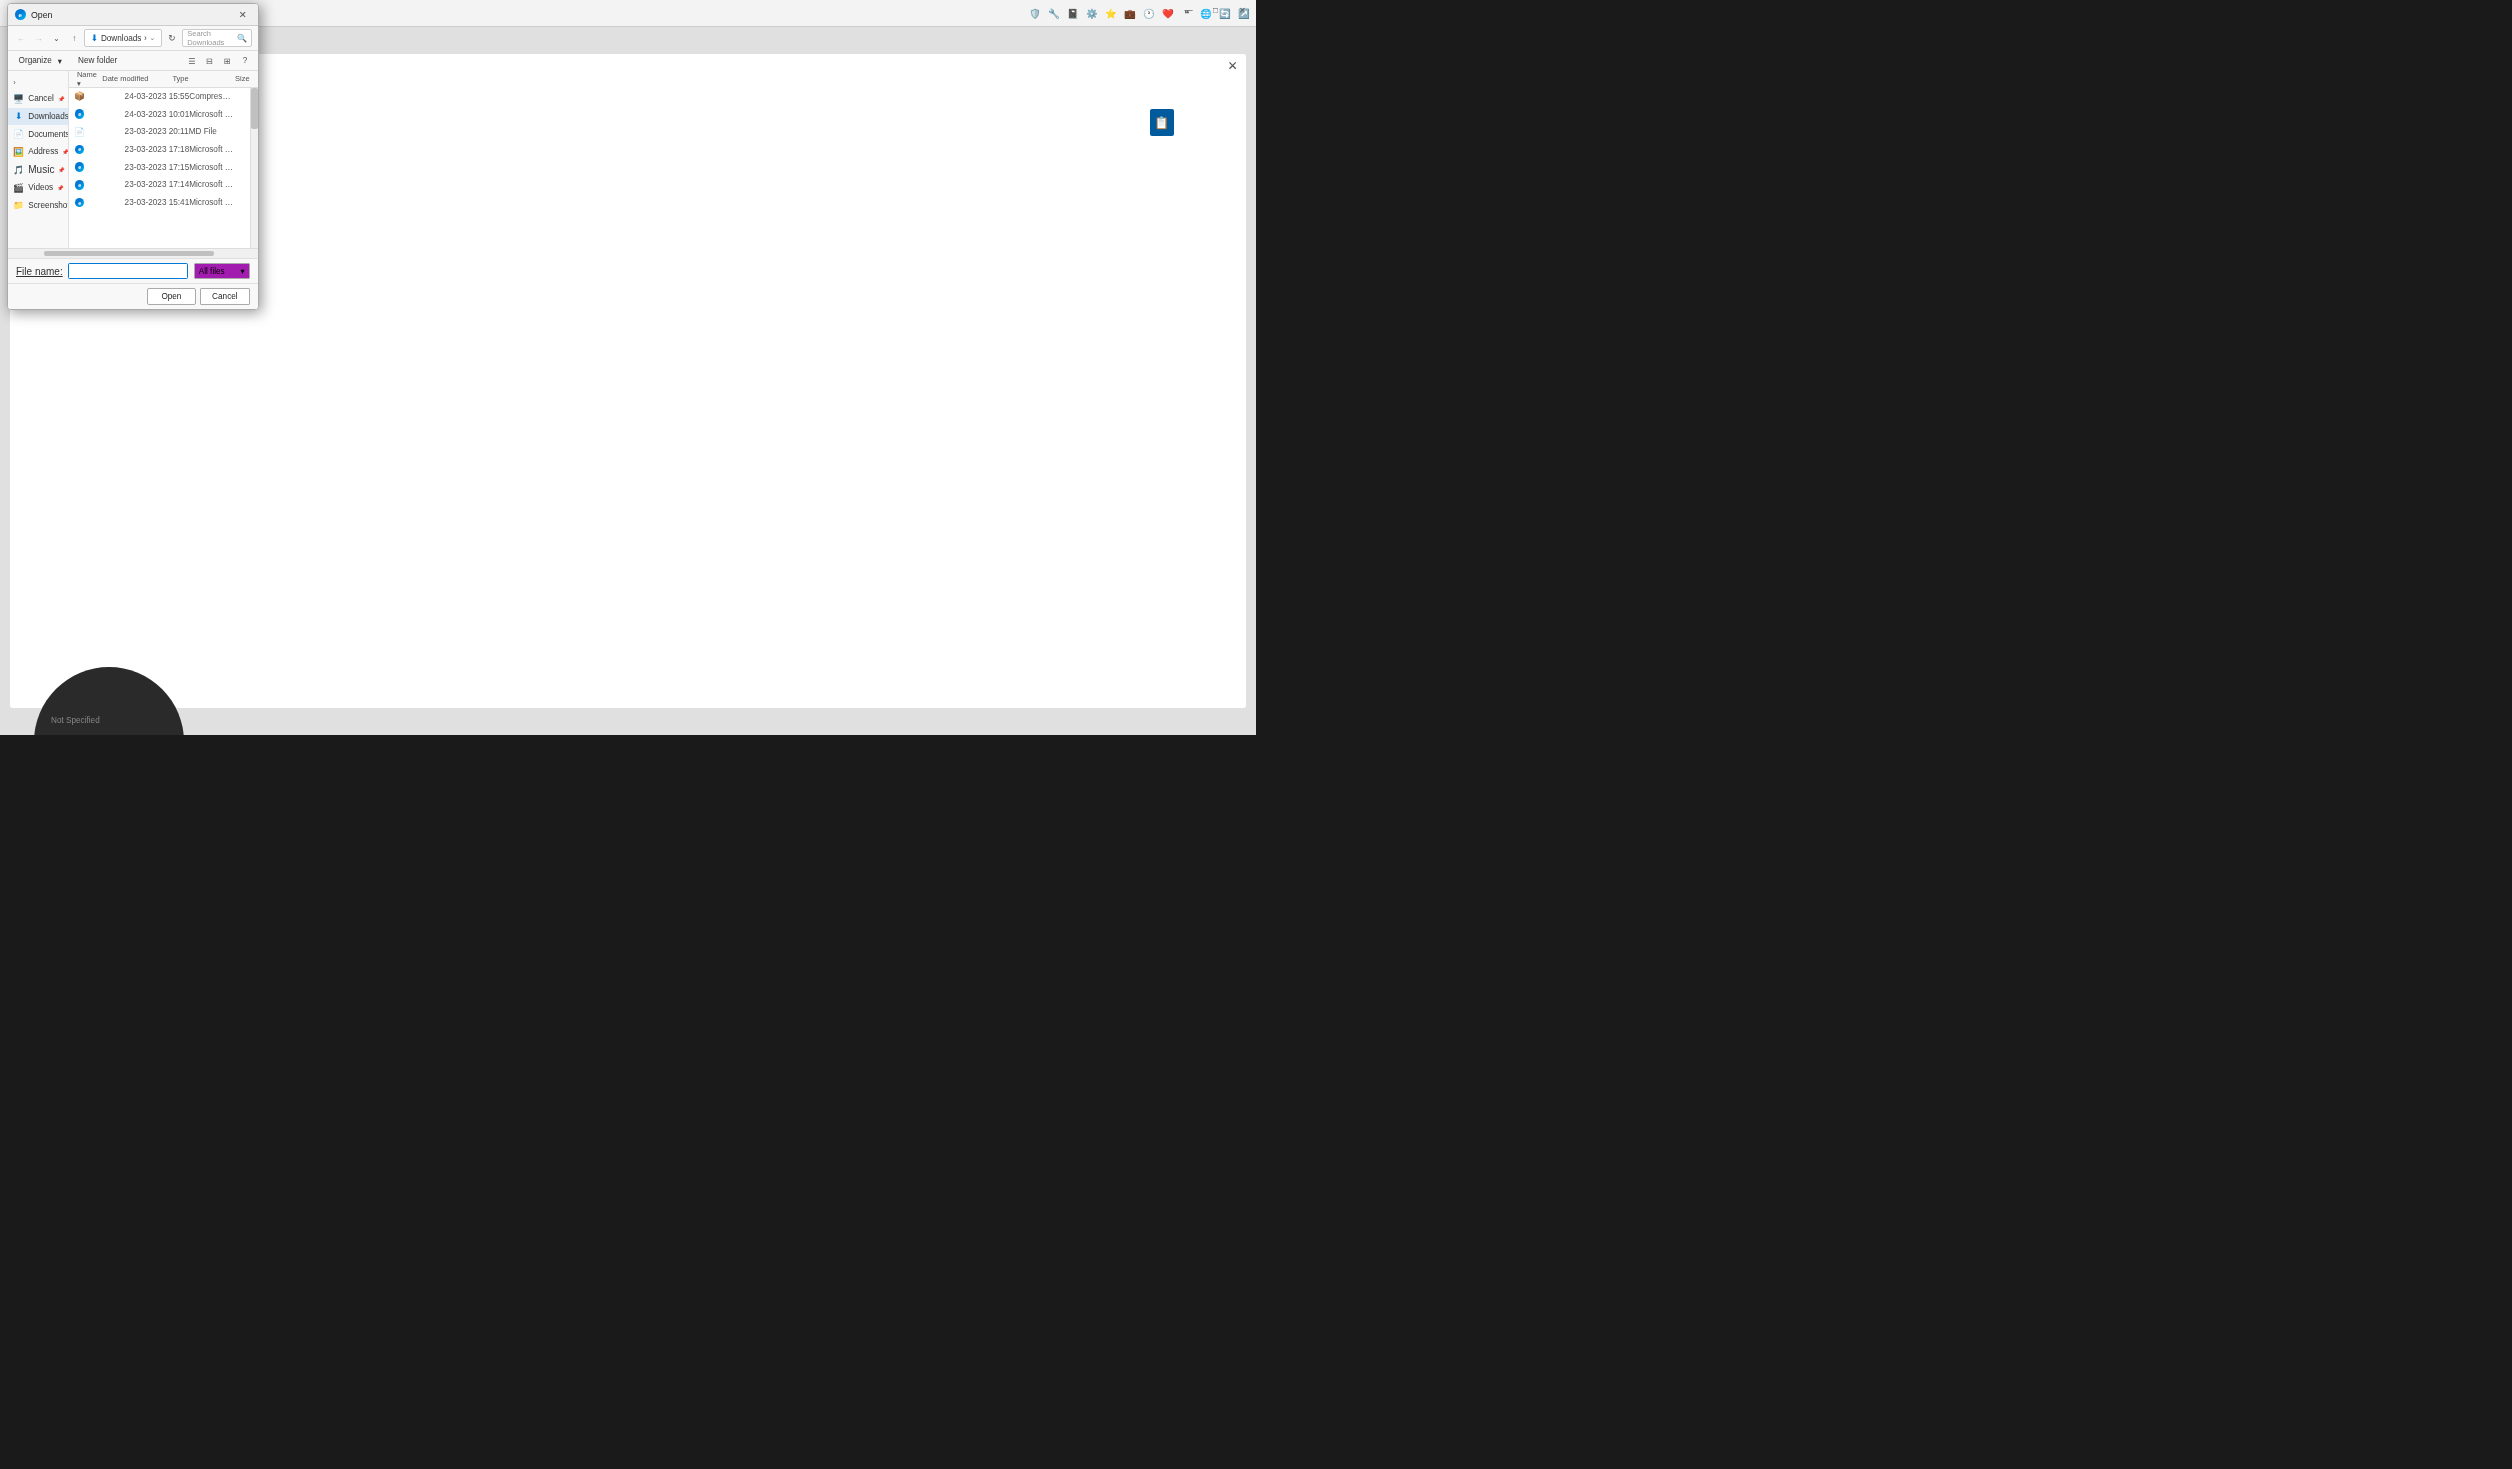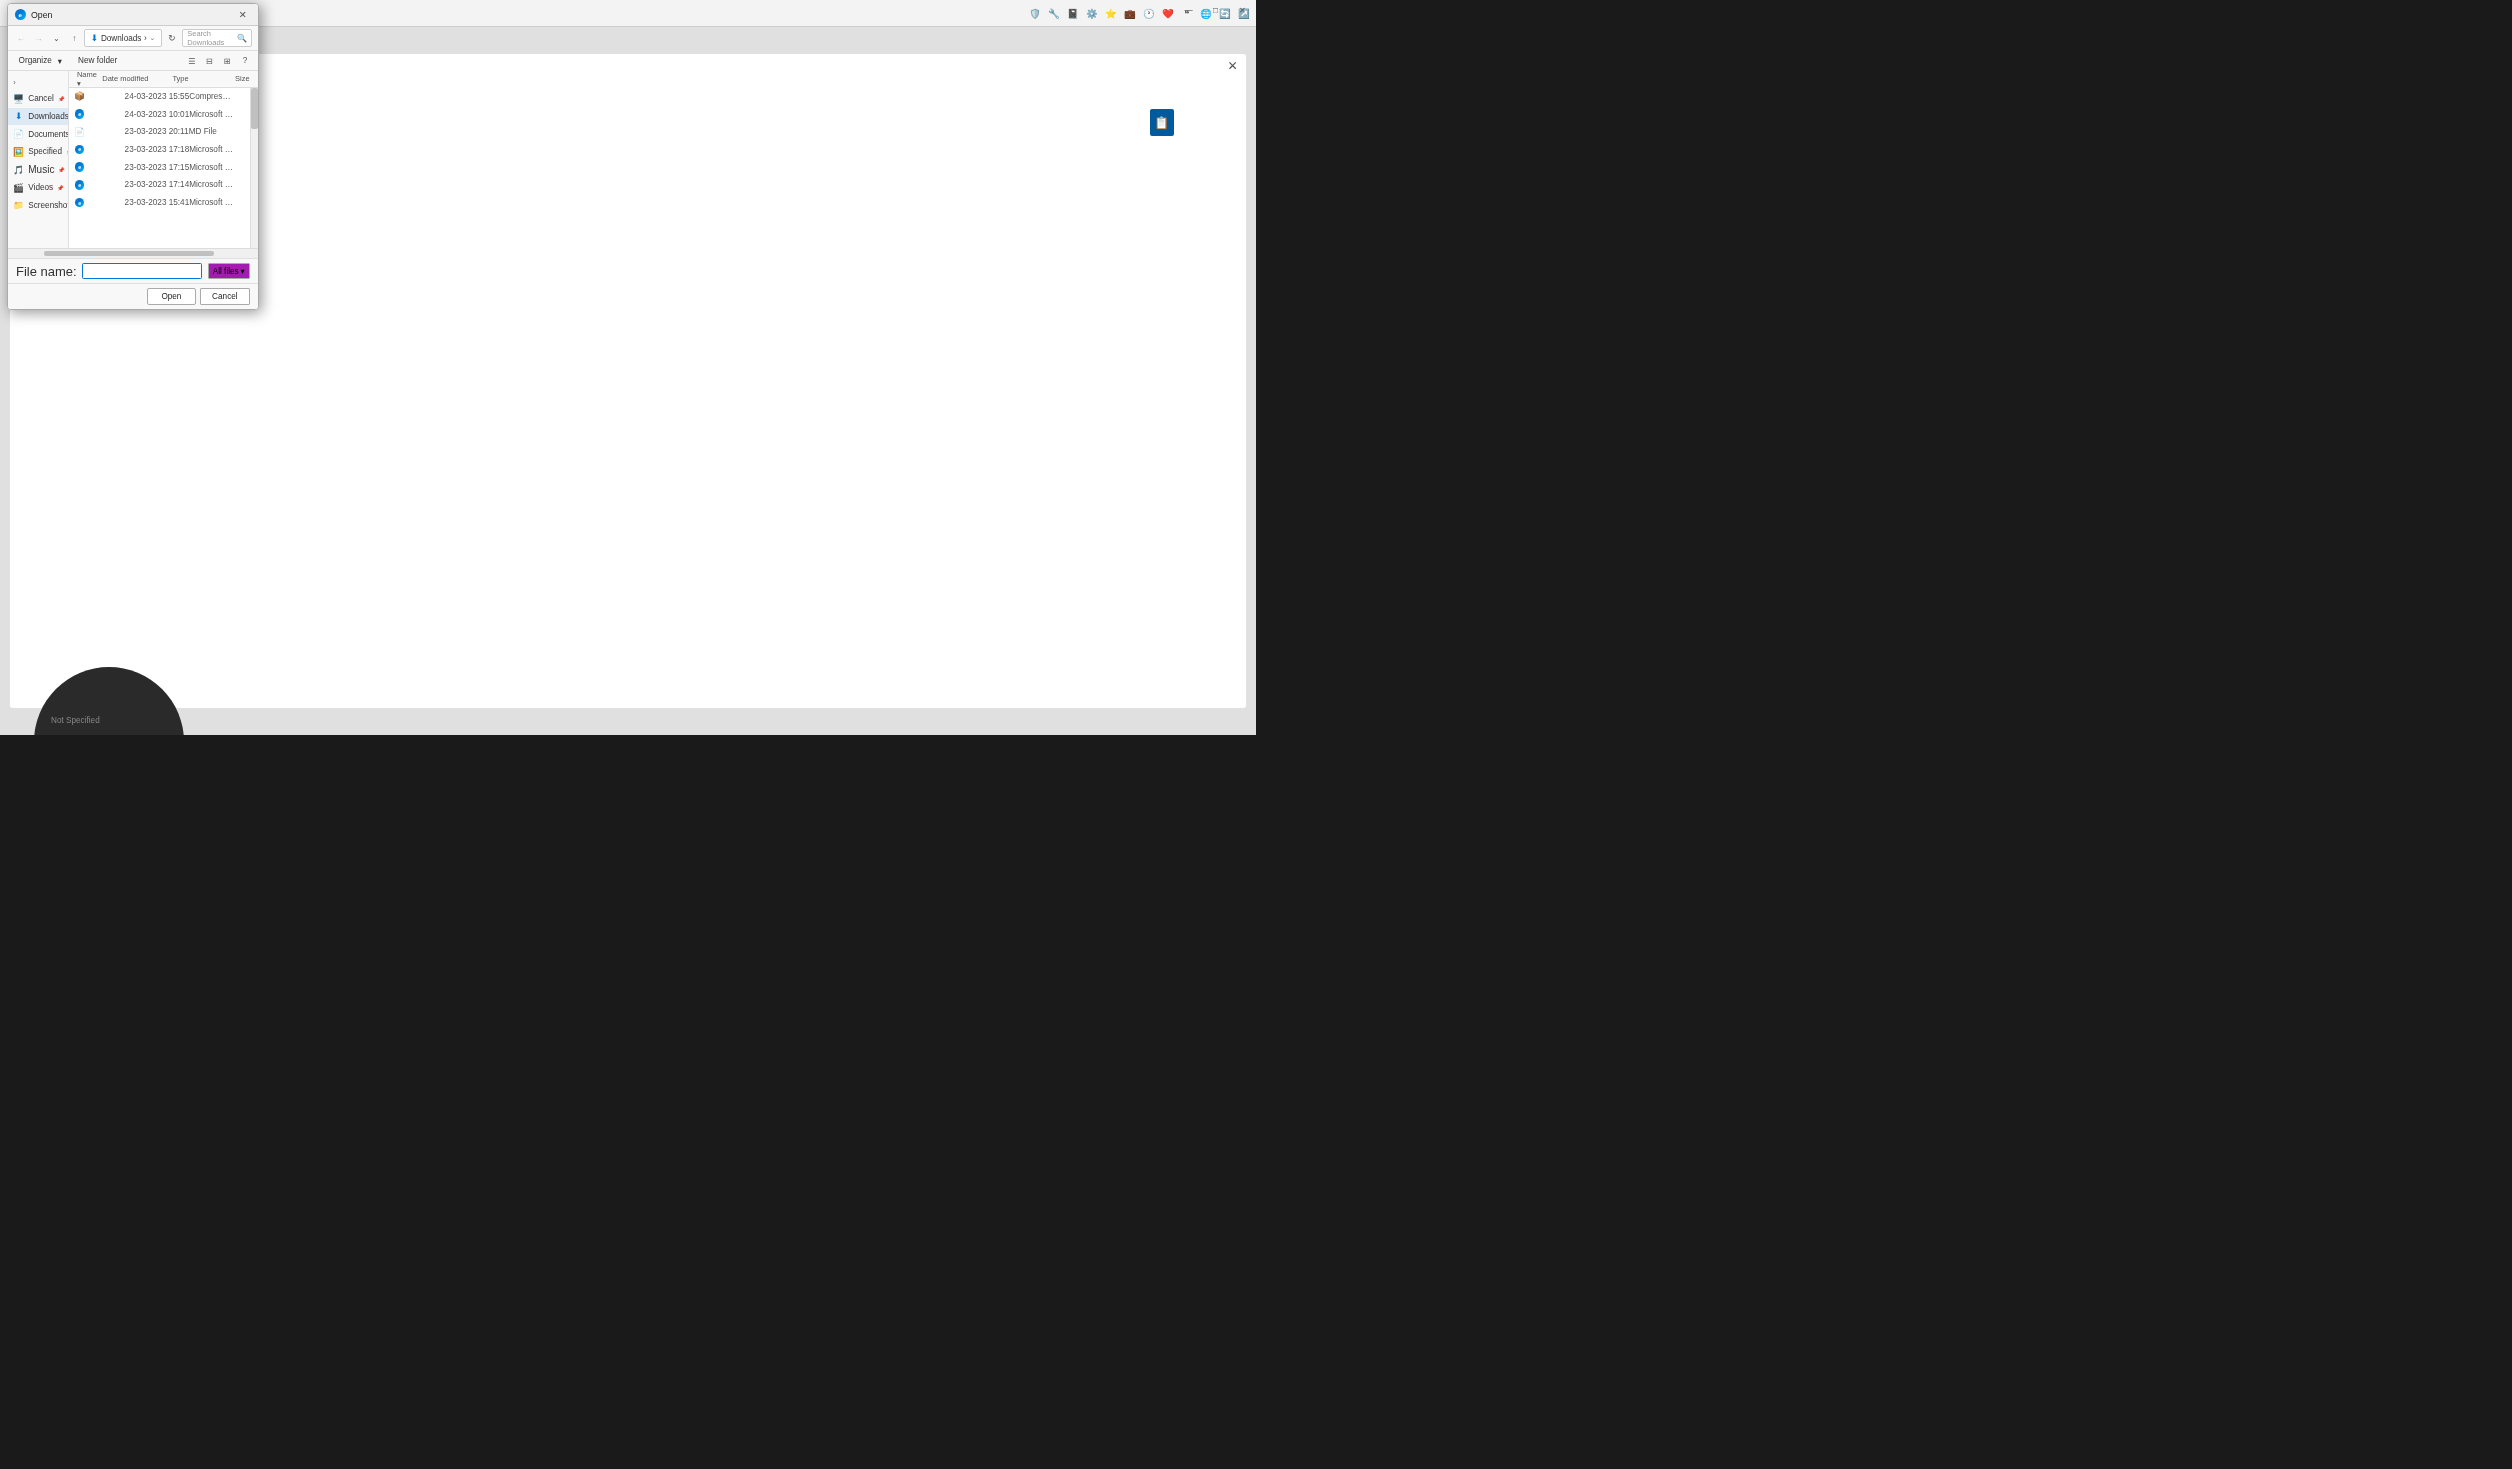--- a/index.html
+++ b/index.html
@@ -427,23 +427,24 @@
     
     .dialog-filename-row {
       padding: 4.1px 8.2px;
       display: flex;
       align-items: center;
       gap: 5.4px;
       border-top: 0.7px solid #e0e0e0;
       background: #f8f8f8;
     }
     .filename-label {
-      font-size: 13px;
+      font-size: 10px;
       color: #333;
       white-space: nowrap;
+      text-decoration: underline;
     }
     .filename-input {
       flex: 1;
       height: 16.3px;
       border: 0.7px solid #0078d4;
       border-radius: 1.4px;
       padding: 0 4.1px;
       font-size: 8.2px;
       outline: none;
     }
@@ -630,21 +631,21 @@
           <span style="font-size:8.2px;">Downloads</span>
 
         </div>
         <div class="sidebar-item">
           <span class="sidebar-item-icon">📄</span>
           <span style="font-size:8.2px;">Documents</span>
 
         </div>
         <div class="sidebar-item">
           <span class="sidebar-item-icon">🖼️</span>
-          <span style="font-size:8.2px;">Specified</span>
+          <span style="font-size:8.2px;">Address</span>
           <span class="sidebar-pin">📌</span>
         </div>
         <div class="sidebar-item">
           <span class="sidebar-item-icon">🎵</span>
           <span style="font-size:10px;">Music</span>
           <span class="sidebar-pin">📌</span>
         </div>
         <div class="sidebar-item">
           <span class="sidebar-item-icon">🎬</span>
           <span style="font-size:8.2px;">Videos</span>

